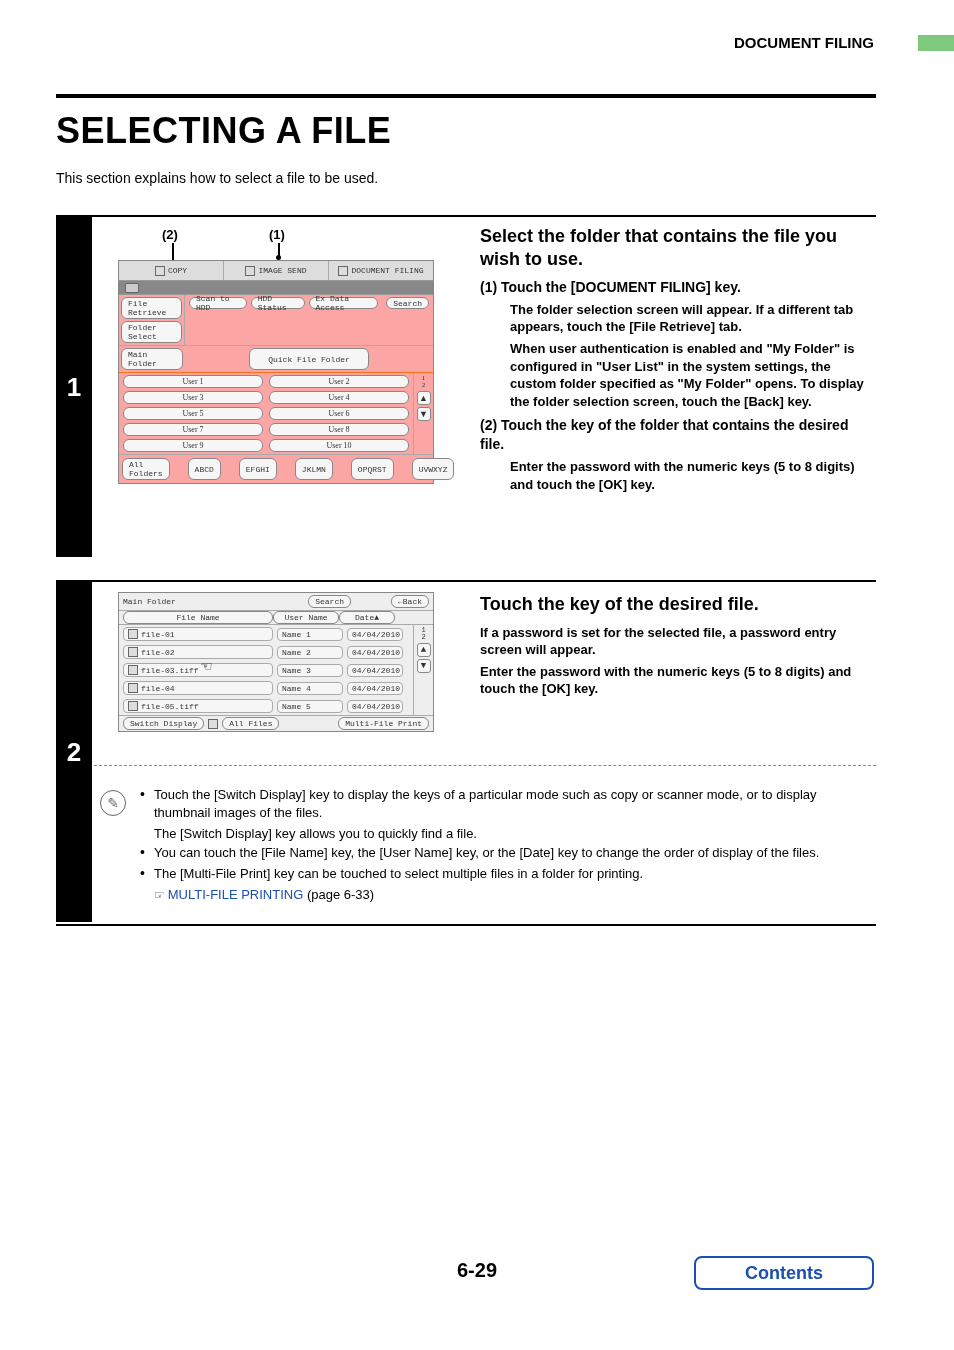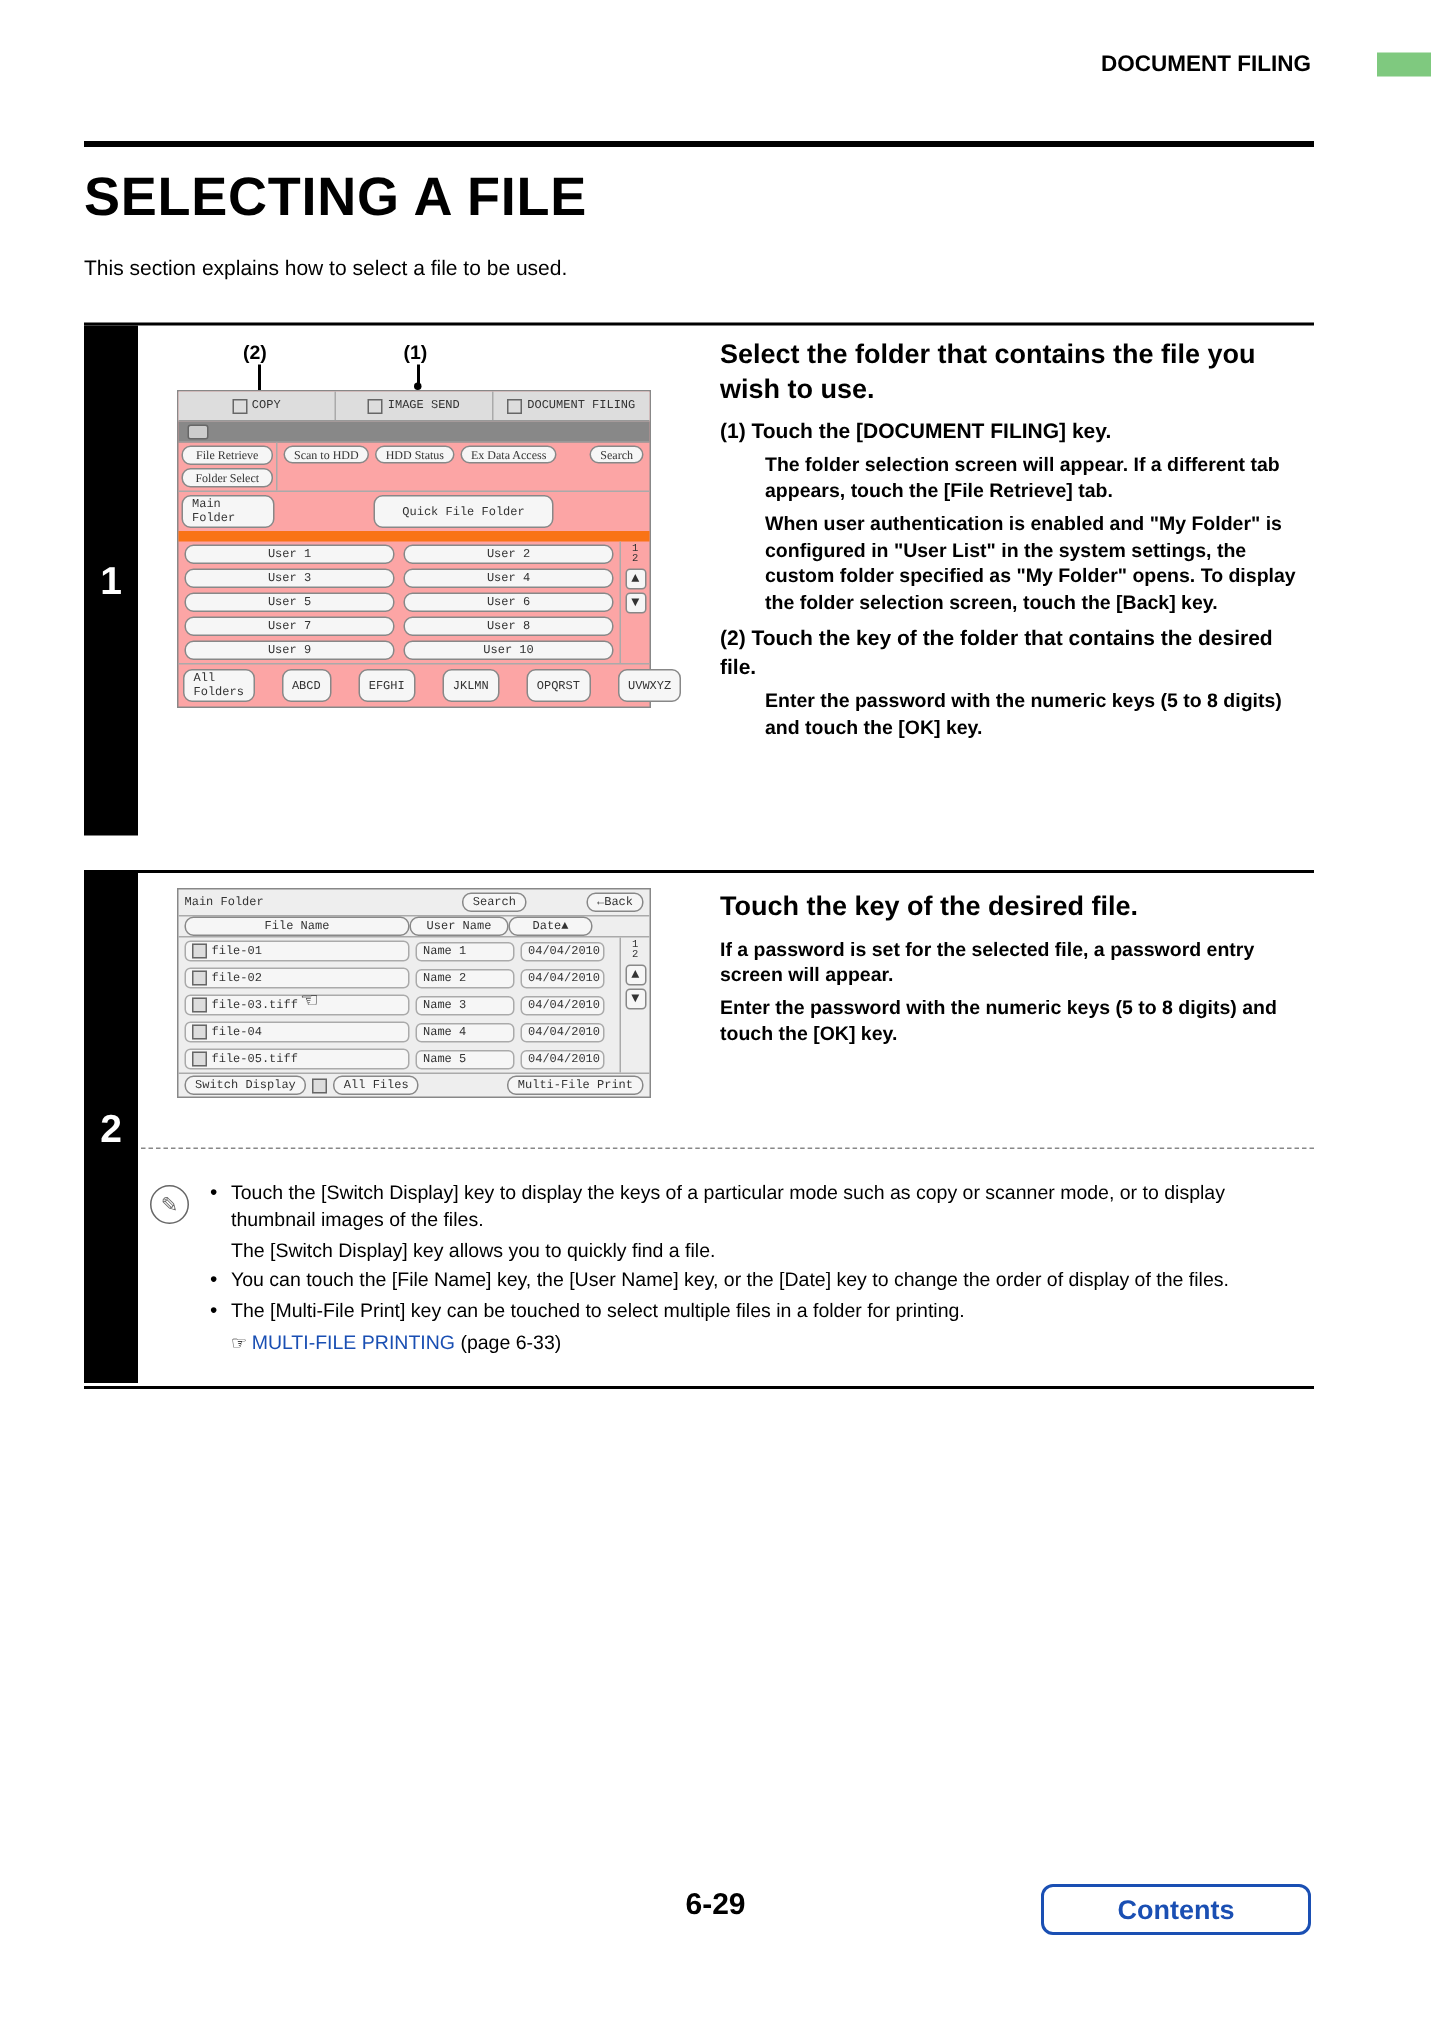--- a/index.html
+++ b/index.html
@@ -87,42 +87,42 @@
         <span>IMAGE SEND</span>
       </div>
     <div class="tab">
         <span class="icon-sq"></span>
         <span>DOCUMENT FILING</span>
       </div>
   </div>
   <div class="blankrow">
       <span class="mini-icon"></span>
     </div>
-  <div style="display:flex;font-family:Liberation Serif, serif;">
+  <div style="display:flex;">
     <div class="left-col" style="width:66px; border-right:1px solid #aaa;">
       <span class="btn">File Retrieve</span>
       <span class="btn">Folder Select</span>
     </div>
     <div style="flex:1;">
       <div class="row" style="gap:4px; padding:2px 4px;">
         <span class="btn">Scan to HDD</span>
         <span class="btn">HDD Status</span>
         <span class="btn">Ex Data Access</span>
         <span style="flex:1"></span>
         <span class="btn">Search</span>
       </div>
     </div>
   </div>
   <div style="display:flex; border-top:1px solid #aaa;">
     <div style="width:66px; padding:2px;"><span class="btn" style="width:100%;">Main Folder</span></div>
     <div style="flex:1; padding:2px; display:flex; justify-content:center;">
         <span class="btn" style="width:120px;text-align:center;">Quick File Folder</span>
       </div>
   </div>
-  <div style="display:flex; border-top:7px solid #f97316;">
+  <div style="display:flex; border-top:1px solid #f97316;font-family:Liberation Serif, serif;">
     <div class="folder-lists" style="flex:1;">
       <div class="folder-col" style="flex:1;">
         <span class="btn">User 1</span>
         <span class="btn">User 3</span>
         <span class="btn">User 5</span>
         <span class="btn">User 7</span>
         <span class="btn">User 9</span>
       </div>
       <div class="folder-col" style="flex:1;">
         <span class="btn">User 2</span>

